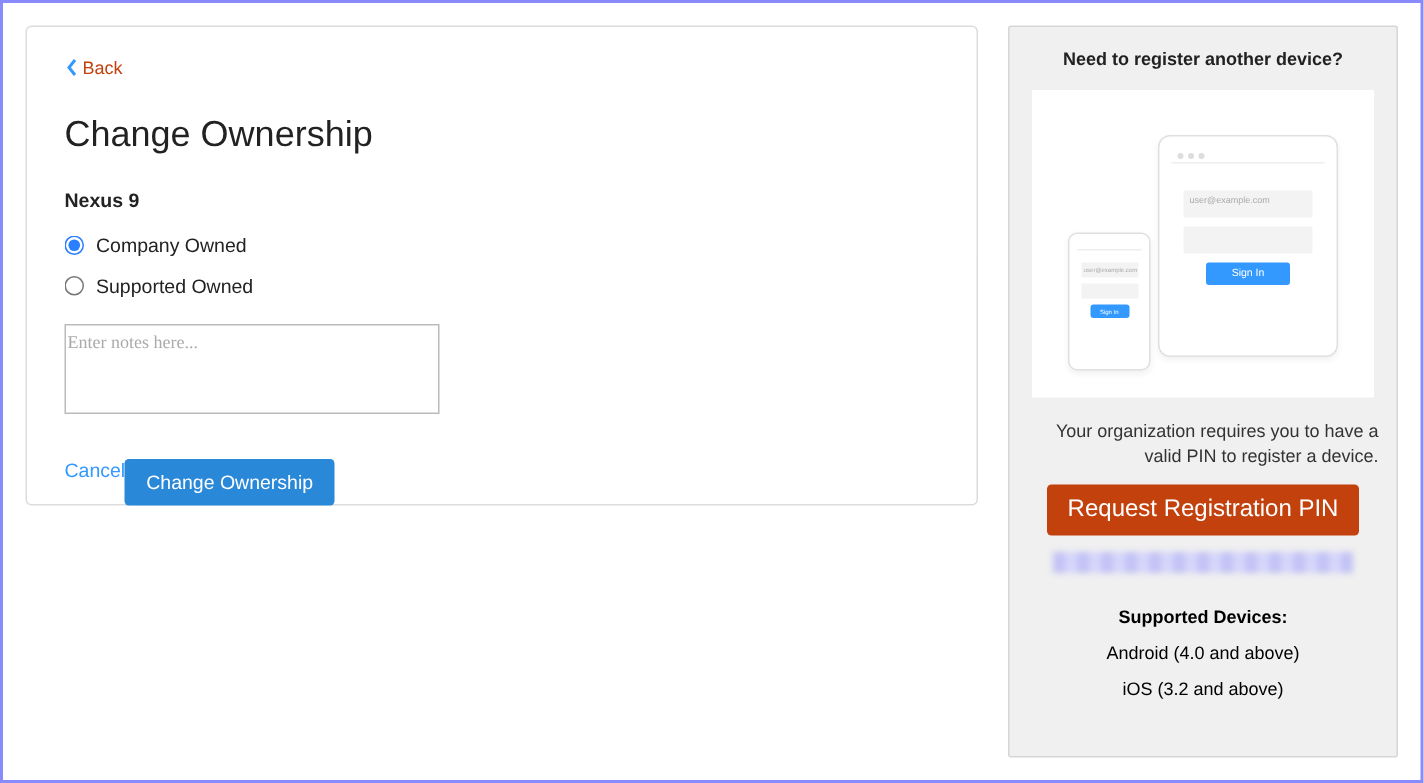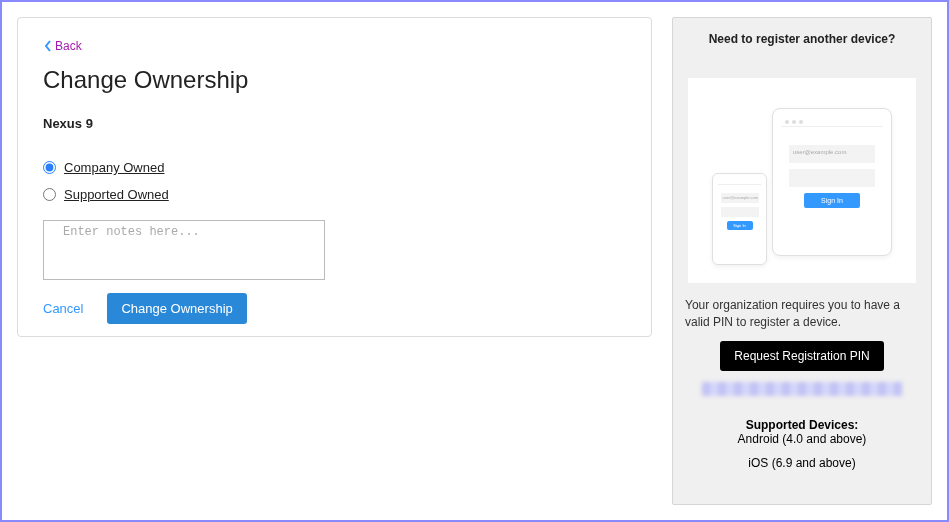--- a/index.html
+++ b/index.html
@@ -19,75 +19,74 @@
     }
     .main-panel {
       flex: 1;
       border: 1px solid #dcdcdc;
       border-radius: 4px;
       padding: 20px 25px;
       background: #fff;
       height: 320px;
     }
     .back-link {
-      color: #a21caf;
+      color: #c2410c;
       font-size: 12px;
       cursor: pointer;
       display: inline-flex;
       align-items: center;
       gap: 2px;
-      margin-bottom: 13px;
+      margin-bottom: 24px;
     }
     .back-link svg {
       width: 10px;
       height: 12px;
     }
     .page-title {
       font-size: 24px;
       font-weight: normal;
       color: #222;
       margin-bottom: 22px;
     }
     .device-name {
       font-size: 13px;
       font-weight: bold;
       color: #222;
-      margin-bottom: 29px;
+      margin-bottom: 15px;
     }
     .radio-row {
       display: flex;
       align-items: center;
       gap: 8px;
       margin-bottom: 12px;
       font-size: 13px;
       color: #222;
-      text-decoration: underline;
     }
     .radio-row input[type=radio] {
       accent-color: #2a7fff;
     }
     .notes {
-      width: 282px;
+      width: 250px;
       height: 60px;
       border: 1px solid #bbb;
       font-size: 12px;
-      padding: 4px 19px;
+      padding: 4px 1px;
       color: #333;
       resize: none;
-      font-family: Liberation Mono, monospace;
+      font-family: Liberation Serif, serif;
       margin-top: 6px;
     }
     .notes::placeholder {
       color: #aaa;
     }
     .actions {
-      margin-top: 9px;
-      display: flex;
-      align-items: center;
-      gap: 24px;
+      margin-top: 25px;
+      display: flex;
+      align-items: flex-start;
+      gap: 0;
     }
     .link-btn {
       color: #3399ff;
       font-size: 13px;
       cursor: pointer;
     }
     .primary-btn {
       background: #2a88d8;
       color: #fff;
       font-size: 13px;
@@ -103,21 +102,21 @@
       border-radius: 2px;
       padding: 14px 12px 18px 12px;
       display: flex;
       flex-direction: column;
       align-items: center;
     }
     .side-title {
       font-size: 12px;
       font-weight: bold;
       color: #222;
-      margin-bottom: 32px;
+      margin-bottom: 14px;
       text-align: right;
     }
     .illustration {
       width: 228px;
       height: 205px;
       background: #fff;
       position: relative;
       margin-bottom: 14px;
     }
     .tablet {
@@ -173,44 +172,45 @@
       border-radius: 6px;
       box-shadow: 0 2px 5px rgba(0,0,0,0.06);
       padding: 5px;
     }
     .phone-top{height:6px;border-bottom:1px solid #eee;margin-bottom:8px;}
     .phone-field{width:38px;height:10px;background:#f3f3f3;margin:0 auto 4px auto;font-size:4px;color:#aaa;padding:2px;}
     .phone-btn{width:26px;height:9px;background:#3399ff;margin:3px auto 0 auto;border-radius:2px;font-size:4px;color:#fff;text-align:center;line-height:9px;}
     .side-text {
       font-size: 12px;
       color: #333;
-      text-align: left;
+      text-align: right;
       margin-bottom: 10px;
       line-height: 1.4;
     }
     .side-btn {
-      background: #000000;
+      background: #c2410c;
       color: #fff;
-      font-size: 12px;
+      font-size: 16px;
       border: none;
       padding: 8px 14px;
       border-radius: 3px;
       cursor: pointer;
       margin-bottom: 11px;
     }
     .redacted {
       width: 200px;
       height: 14px;
       background: repeating-linear-gradient(90deg,#c2c2f5,#c2c2f5 8px,#d6d6fb 8px,#d6d6fb 16px);
       filter: blur(2px);
       margin-bottom: 22px;
     }
     .supported-title {
       font-size: 12px;
       font-weight: bold;
+      margin-bottom: 10px;
     }
     .supported-line {
       font-size: 12px;
       margin-bottom: 10px;
     }
   </style>
 </head>
 <body>
 
 <div class="main-panel">
@@ -262,14 +262,14 @@
     </div>
   </div>
 
   <div class="side-text">Your organization requires you to have a valid PIN to register a device.</div>
   <button class="side-btn">Request Registration PIN</button>
 
   <div class="redacted"></div>
 
   <div class="supported-title">Supported Devices:</div>
   <div class="supported-line">Android (4.0 and above)</div>
-  <div class="supported-line">iOS (6.9 and above)</div>
+  <div class="supported-line">iOS (3.2 and above)</div>
 </div>
 
 </body></html>

